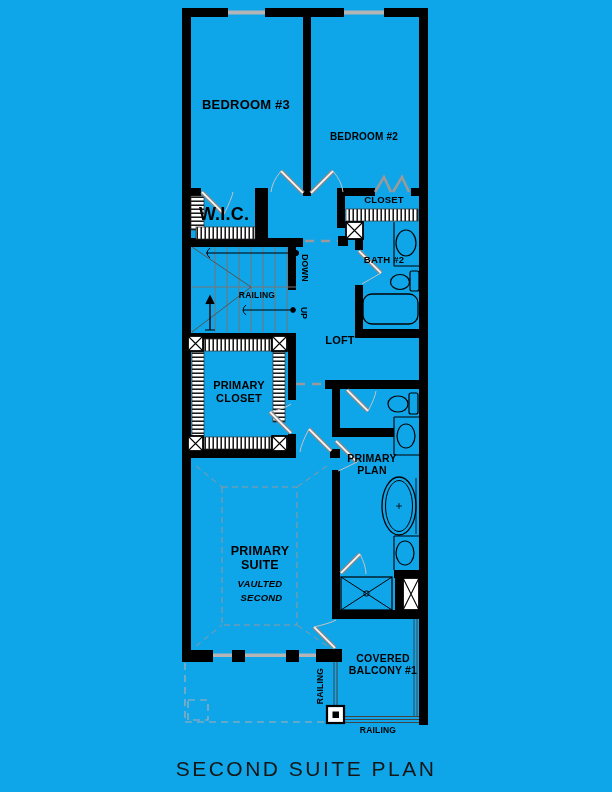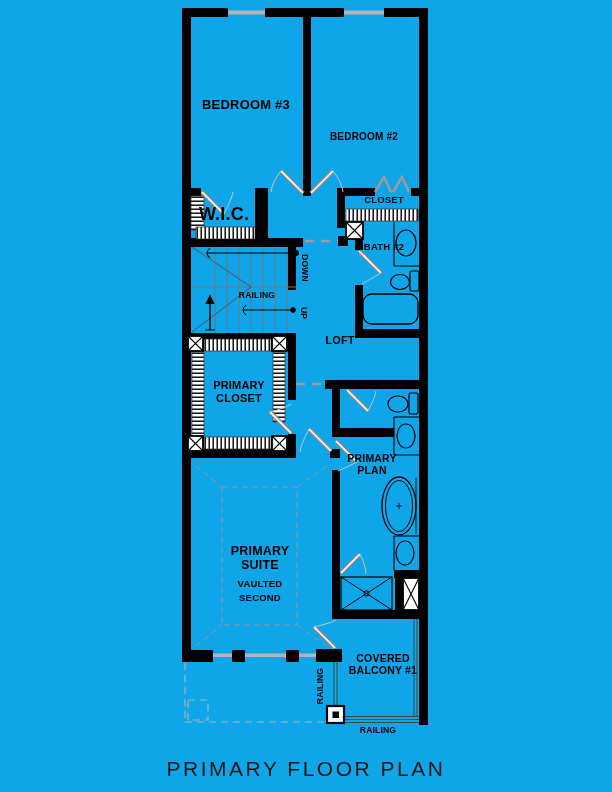--- a/index.html
+++ b/index.html
@@ -4,21 +4,21 @@
 <style>
   html,body{margin:0;padding:0;background:#fff;}
   .sheet{position:relative;width:612px;height:792px;background:#0ea5e9;overflow:hidden;
          font-family:"Liberation Sans",sans-serif;}
   svg{position:absolute;left:0;top:0;}
   .lbl{position:absolute;transform:translate(-50%,-50%);font-weight:700;color:#000;
        white-space:nowrap;text-align:center;letter-spacing:.2px;line-height:1;}
   .rot90{transform:translate(-50%,-50%) rotate(90deg);}
   .rotm90{transform:translate(-50%,-50%) rotate(-90deg);}
   .two{line-height:1.15;}
-  .it{}
+  .it{font-style:italic;text-align:right;}
   .title{position:absolute;transform:translate(-50%,-50%);font-weight:400;color:#161616;
          font-size:21px;letter-spacing:2.5px;white-space:nowrap;}
 </style>
 </head>
 <body>
 
 <div class="sheet">
 
 <svg width="612" height="745" viewBox="0 0 612 745">
   <defs>
@@ -224,21 +224,21 @@
   <g stroke="#999" stroke-width="1" stroke-dasharray="6,4" fill="none">
     <rect x="222" y="487" width="75" height="138"></rect>
     <path d="M196,466 L222,487 M327,466 L297,487 M196,646 L222,625 M327,646 L297,625"></path>
   </g>
 </svg>
 
 <div class="lbl" style="left:246px;top:104px;font-size:13px;">BEDROOM #3</div>
 <div class="lbl" style="left:364px;top:104px;font-size:10px;margin-top:33px;">BEDROOM #2</div>
 <div class="lbl" style="left:224px;top:214px;font-size:18px;">W.I.C.</div>
 <div class="lbl" style="left:384px;top:200px;font-size:9.5px;">CLOSET</div>
-<div class="lbl" style="left:384px;top:247px;font-size:9.5px;text-align:center;">BATH #2</div>
+<div class="lbl" style="left:384px;top:260px;font-size:9.5px;text-align:center;">BATH #2</div>
 <div class="lbl" style="left:257px;top:295px;font-size:8.5px;">RAILING</div>
 <div class="lbl rot90" style="left:305px;top:268px;font-size:8.5px;">DOWN</div>
 <div class="lbl rot90" style="left:304px;top:313px;font-size:8.5px;">UP</div>
 <div class="lbl" style="left:340px;top:340px;font-size:11px;">LOFT</div>
 <div class="lbl two" style="left:239px;top:392px;font-size:11px;">
   <div>PRIMARY</div>
   <div>CLOSET</div>
 </div>
 <div class="lbl two" style="left:372px;top:464px;font-size:10.5px;">
   <div>PRIMARY</div>
@@ -252,15 +252,15 @@
   <div>VAULTED</div>
   <div>SECOND</div>
 </div>
 <div class="lbl two" style="left:383px;top:664px;font-size:10.5px;">
   <div>COVERED</div>
   <div>BALCONY #1</div>
 </div>
 <div class="lbl rotm90" style="left:320px;top:686px;font-size:8.5px;">RAILING</div>
 <div class="lbl" style="left:378px;top:730px;font-size:8.5px;">RAILING</div>
 
-<div class="title" style="left:306px;top:769px;">PRIMARY FLOOR PLAN</div>
+<div class="title" style="left:306px;top:769px;">SECOND SUITE PLAN</div>
 
 </div>
 
 </body></html>

